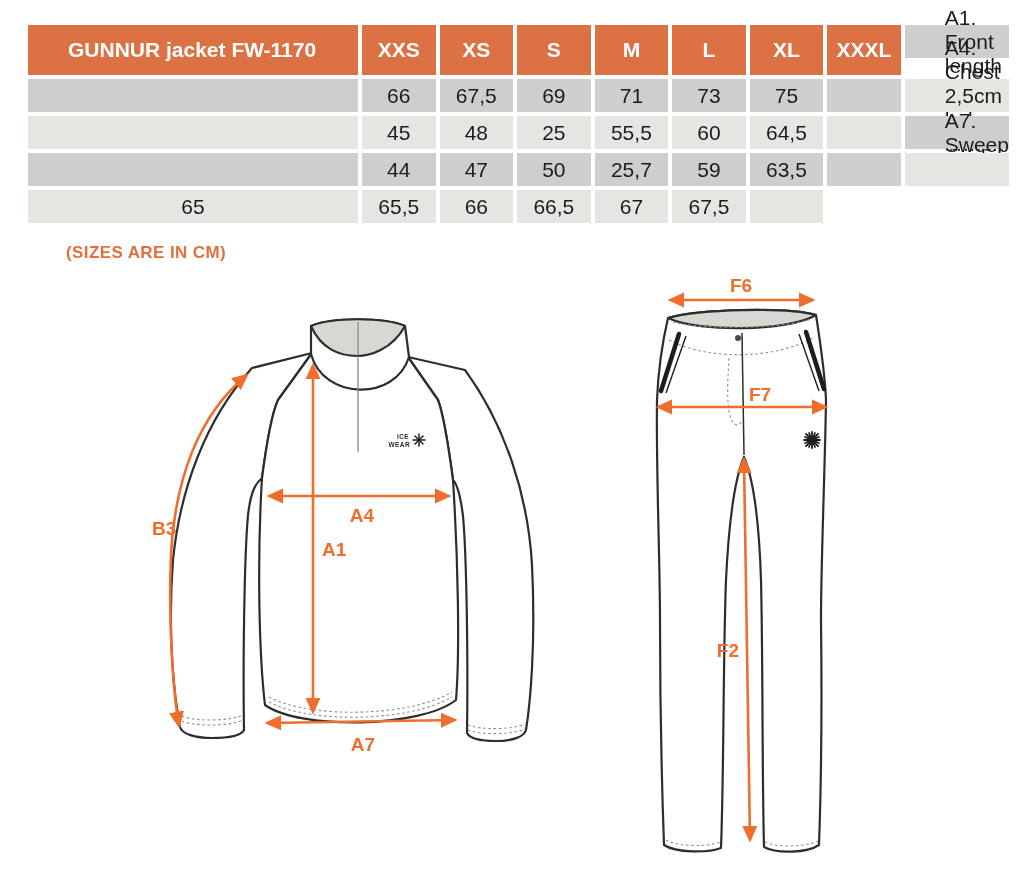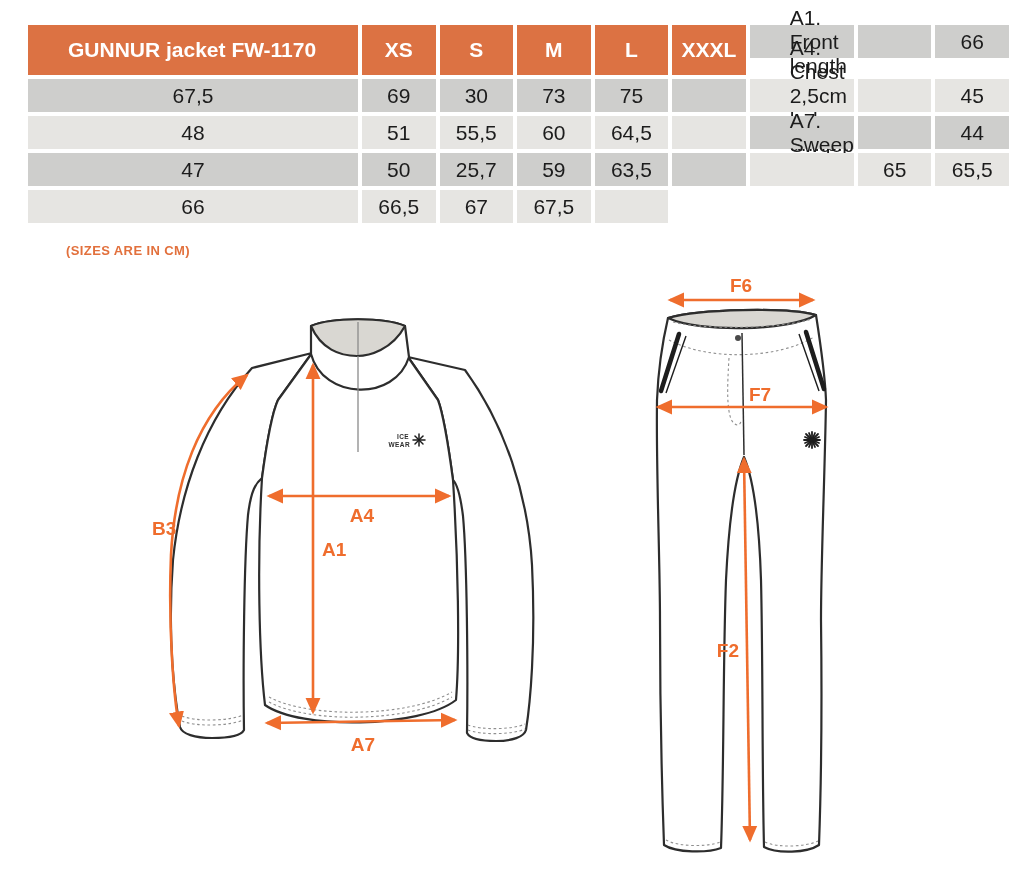--- a/index.html
+++ b/index.html
@@ -17,62 +17,64 @@
     height:50px;background:var(--table-header-bg,#DC7243);
     color:#ffffff;font-weight:bold;
   }
   .h.title{justify-content:flex-start;padding-left:40px;}
   .r{height:33px;}
   .d{background:var(--row-dark,#CECECC);}
   .l{background:var(--row-light,#E6E5E2);}
   .lab{justify-content:flex-start;padding-left:40px;}
   .note{
     position:absolute;left:66px;top:243px;
-    color:var(--note-color,#E2703C);font-size:13px;font-weight:bold;letter-spacing:0.4px;
+    color:var(--note-color,#E2703C);font-size:17px;font-weight:bold;letter-spacing:0.4px;
   }
   .drawings{position:absolute;left:0;top:260px;}
   .outline{fill:#ffffff;stroke:var(--line-dark,#2d2d2d);stroke-width:2.2;stroke-linejoin:round;stroke-linecap:round;}
   .grayfill{fill:#D9D7D2;stroke:var(--line-dark,#2d2d2d);stroke-width:2.2;stroke-linejoin:round;}
   .stitch{fill:none;stroke:#8f8f8f;stroke-width:1.1;stroke-dasharray:2.6 2.6;}
   .thin{fill:none;stroke:#8a8a8a;stroke-width:1.3;}
   .seam{fill:none;stroke:var(--line-dark,#2d2d2d);stroke-width:1.5;}
   .pocket{fill:none;stroke:#1d1d1d;stroke-width:4.5;stroke-linecap:round;}
   .pocketthin{fill:none;stroke:#1d1d1d;stroke-width:1.4;}
   .arrow{fill:none;stroke:var(--accent-arrow,#EF6D2D);stroke-width:2.6;}
   .ahfill{fill:var(--accent-arrow,#EF6D2D);}
   .alabel{fill:var(--accent-arrow,#EF6D2D);font:bold 19px "Liberation Sans", sans-serif;}
   .logotext{fill:#2d2d2d;font:bold 6.5px "Liberation Sans", sans-serif;letter-spacing:0.4px;}
   .snow{stroke:#1d1d1d;stroke-linecap:round;fill:none;}
 </style>
 </head>
 <body>
 
 <div class="size-table">
   <div class="c h title">GUNNUR jacket FW-1170</div>
+  <div class="c h">XXS</div>
   <div class="c h">XS</div>
   <div class="c h">S</div>
   <div class="c h">M</div>
   <div class="c h">L</div>
+  <div class="c h">XL</div>
   <div class="c h">XXXL</div>
 
   <div class="c r d lab">A1. Front length</div>
   <div class="c r d"></div>
   <div class="c r d">66</div>
   <div class="c r d">67,5</div>
   <div class="c r d">69</div>
-  <div class="c r d">30</div>
+  <div class="c r d">71</div>
   <div class="c r d">73</div>
   <div class="c r d">75</div>
   <div class="c r d"></div>
 
   <div class="c r l lab">A4. Chest 2,5cm below armpit</div>
   <div class="c r l"></div>
   <div class="c r l">45</div>
   <div class="c r l">48</div>
-  <div class="c r l">51</div>
+  <div class="c r l">25</div>
   <div class="c r l">55,5</div>
   <div class="c r l">60</div>
   <div class="c r l">64,5</div>
   <div class="c r l"></div>
 
   <div class="c r d lab">A7. Sweep</div>
   <div class="c r d"></div>
   <div class="c r d">44</div>
   <div class="c r d">47</div>
   <div class="c r d">50</div>

